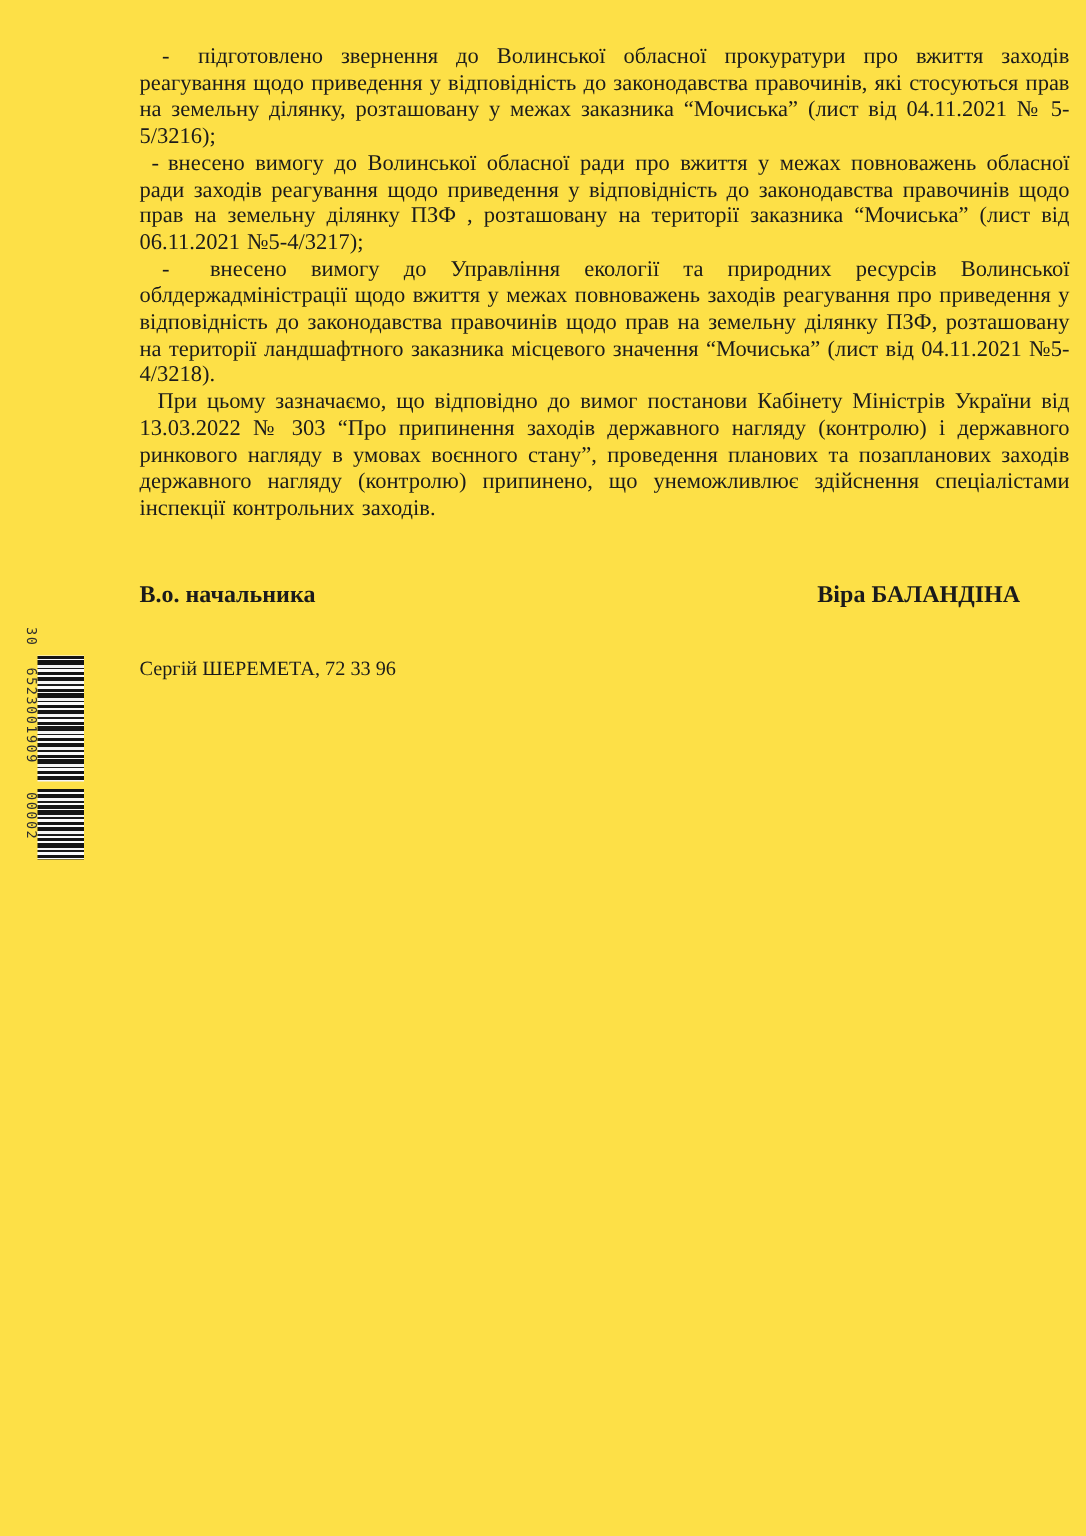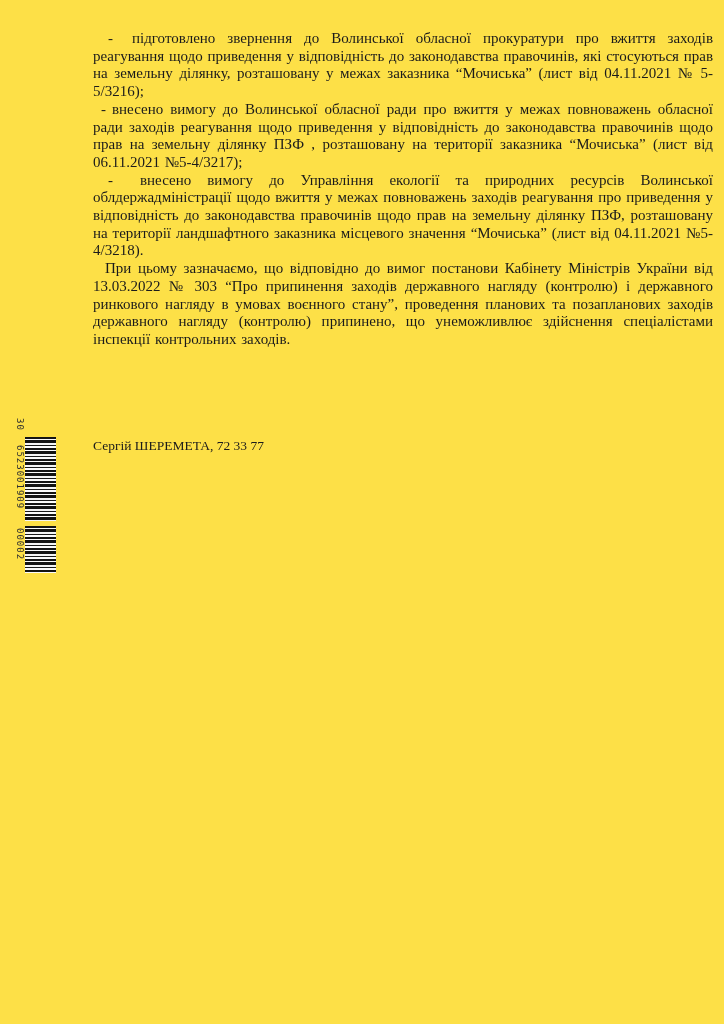--- a/index.html
+++ b/index.html
@@ -116,16 +116,20 @@
       <span class="marker gap-narrow">-</span><span>внесено вимогу до Волинської обласної ради про вжиття у межах повноважень обласної ради заходів реагування щодо приведення у відповідність до законодавства правочинів щодо прав на земельну ділянку ПЗФ , розташовану на території заказника “Мочиська” (лист від 06.11.2021 №5-4/3217);</span>
     </p>
     <p class="indent-a">
       <span class="marker gap-xwide">-</span><span>внесено вимогу до Управління екології та природних ресурсів Волинської облдержадміністрації щодо вжиття у межах повноважень заходів реагування про приведення у відповідність до законодавства правочинів щодо прав на земельну ділянку ПЗФ, розташовану на території ландшафтного заказника місцевого значення “Мочиська” (лист від 04.11.2021 №5-4/3218).</span>
     </p>
     <p class="indent-c">
       <span>При цьому зазначаємо, що відповідно до вимог постанови Кабінету Міністрів України від 13.03.2022 № 303 “Про припинення заходів державного нагляду (контролю) і державного ринкового нагляду в умовах воєнного стану”, проведення планових та позапланових заходів державного нагляду (контролю) припинено, що унеможливлює здійснення спеціалістами інспекції контрольних заходів.</span>
     </p>
   </div>
 
+  <div class="signature">
+    <span class="sig-title">В.о. начальника</span>
+    <span class="sig-name">Віра БАЛАНДІНА</span>
+  </div>
 
-  <div class="executor">Сергій ШЕРЕМЕТА, 72 33 77</div>
+  <div class="executor">Сергій ШЕРЕМЕТА, 72 33 96</div>
 
 </div>
 
 </body></html>

